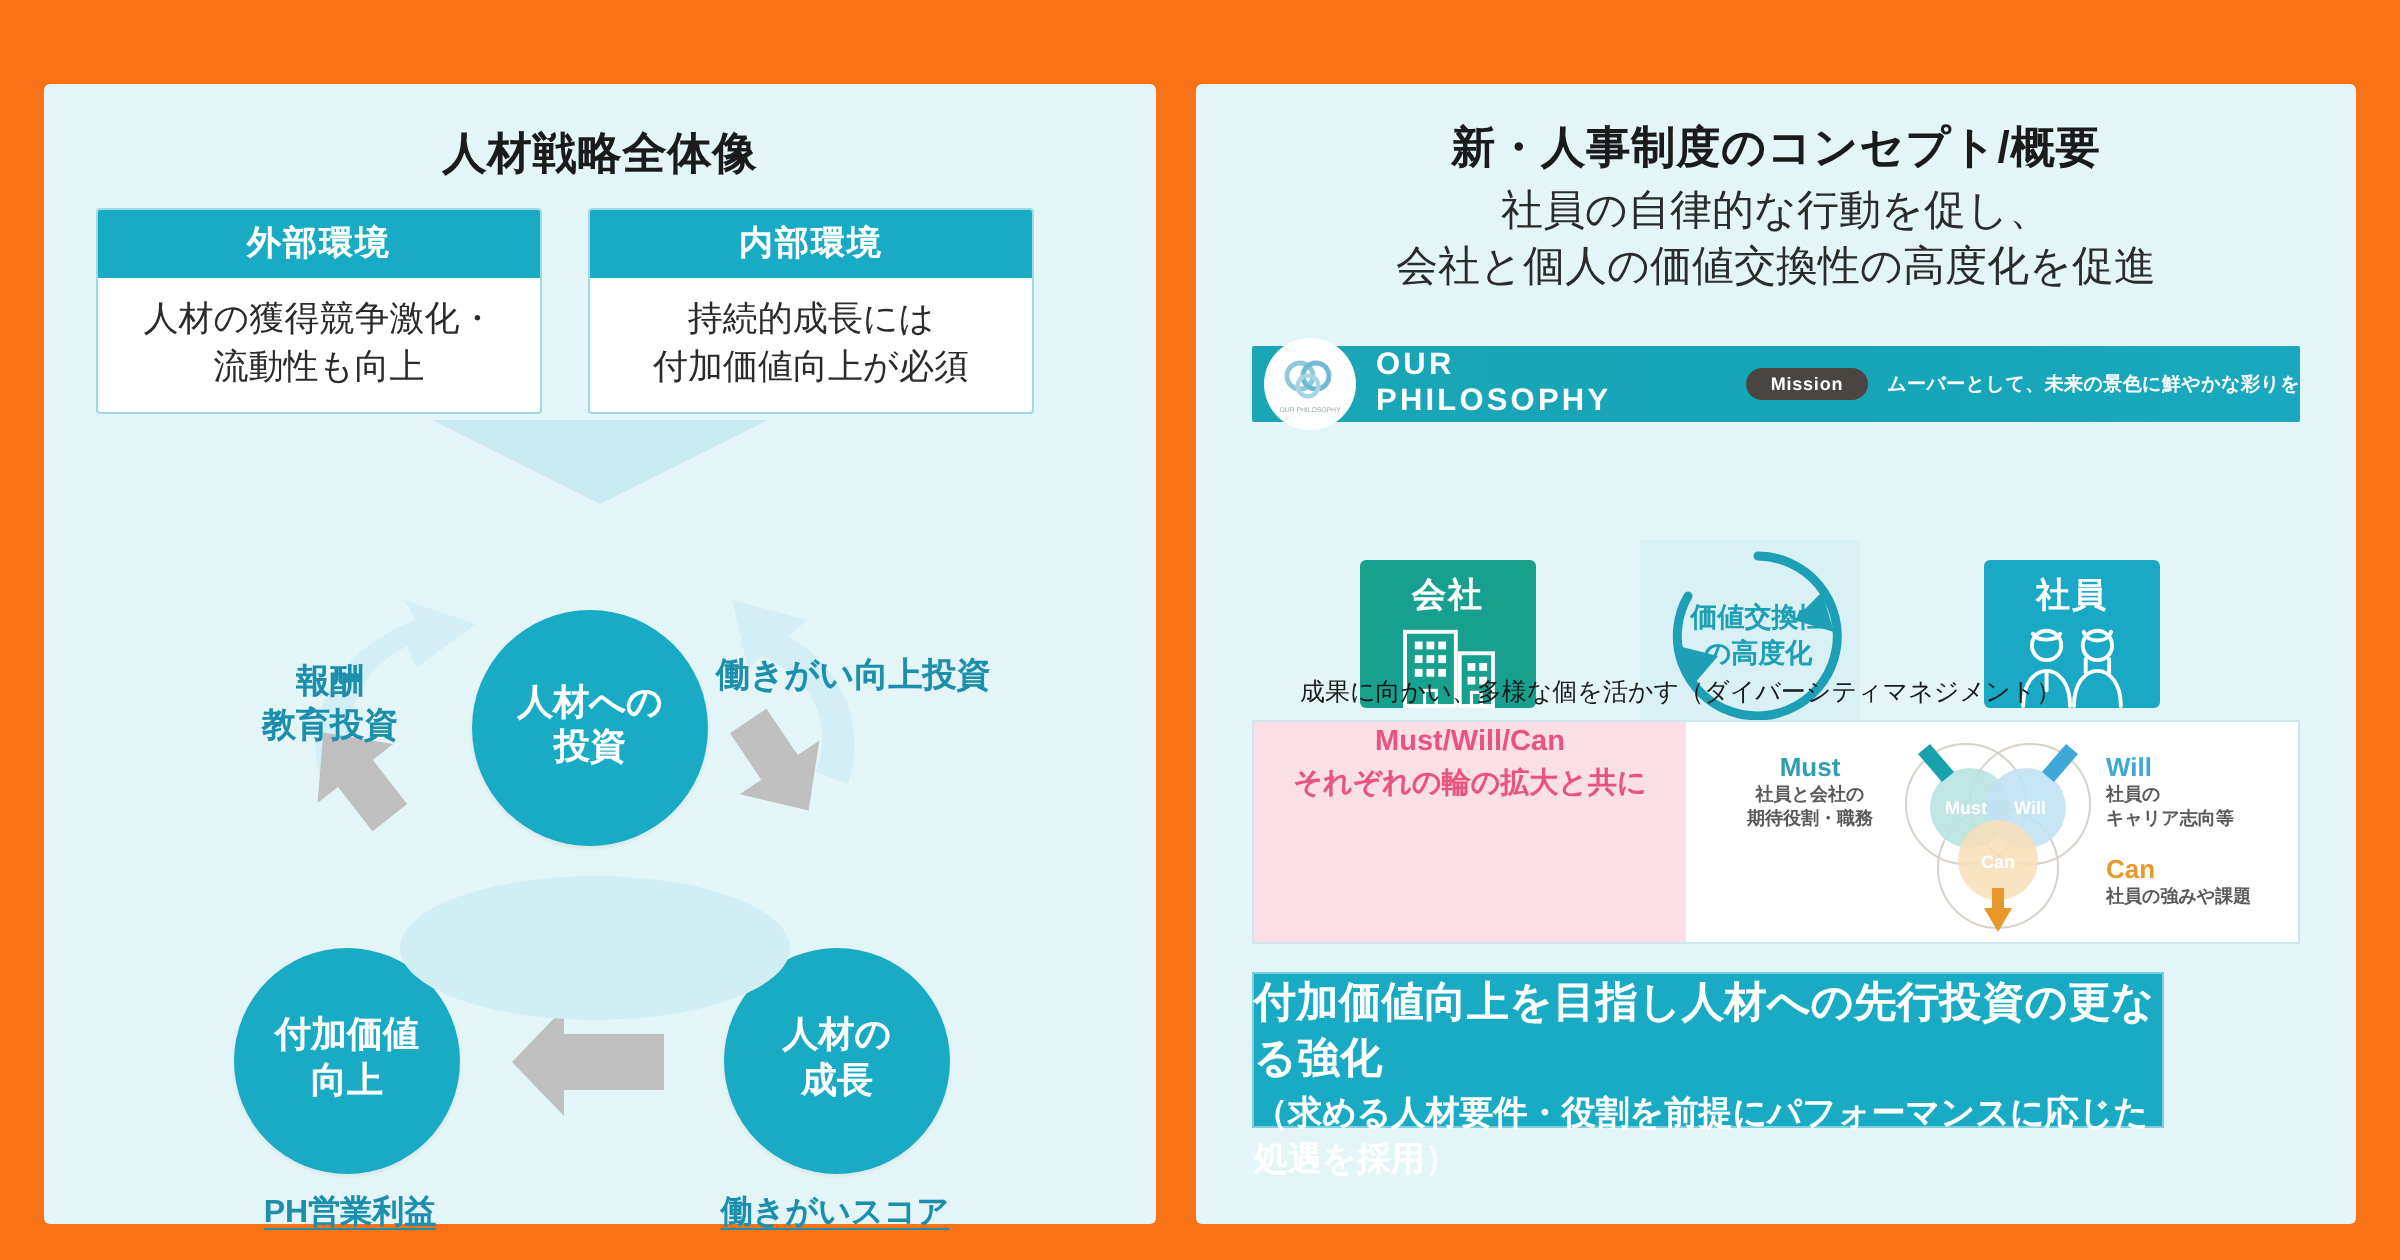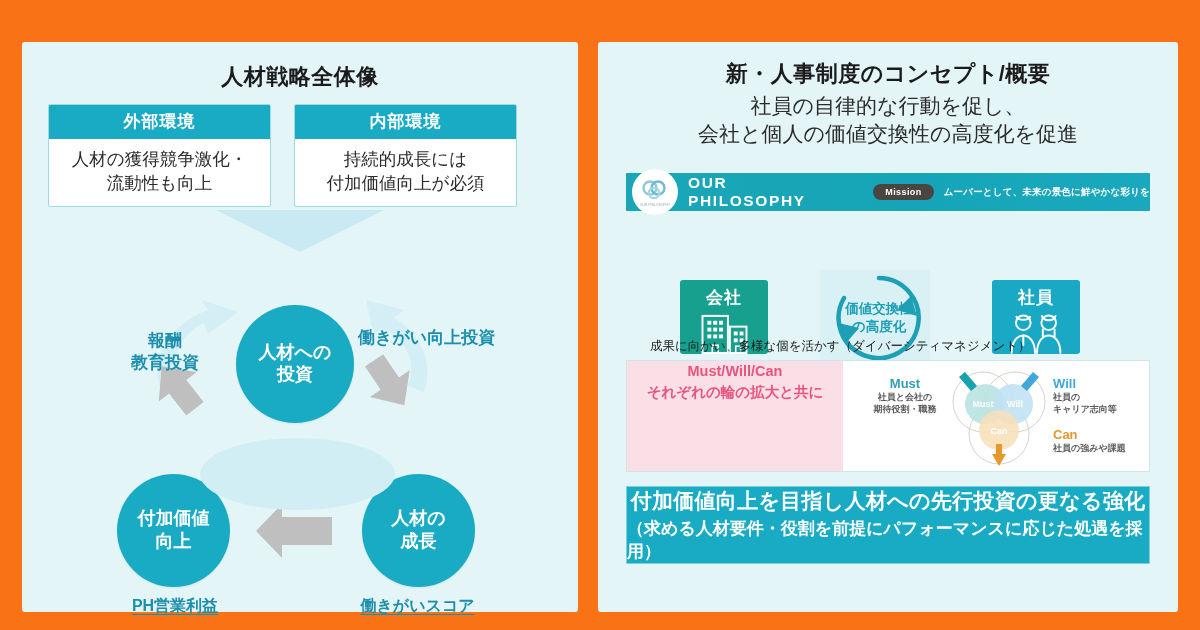--- a/index.html
+++ b/index.html
@@ -303,21 +303,21 @@
   #venn-will .vl-head { color: #3fa8d8; }
   #venn-can  { left: 210px; top: 66px; width: 110px; text-align: left; }
   #venn-can .vl-head { color: #e8972a; }
 
   #venn-svg { position: absolute; left: 104px; top: 5px; width: 104px; height: 102px; }
 
   
   #bottom-banner {
     position: absolute;
     left: 28px; top: 444px;
-    width: 524px; height: 78px;
+    width: 456px; height: 78px;
     background: #1aabc4;
     border: 1px solid #7fd0de;
     display: flex;
     flex-direction: column;
     align-items: center;
     justify-content: flex-start;
     color: #ffffff;
   }
   #banner-main {
     font-size: 21px;

